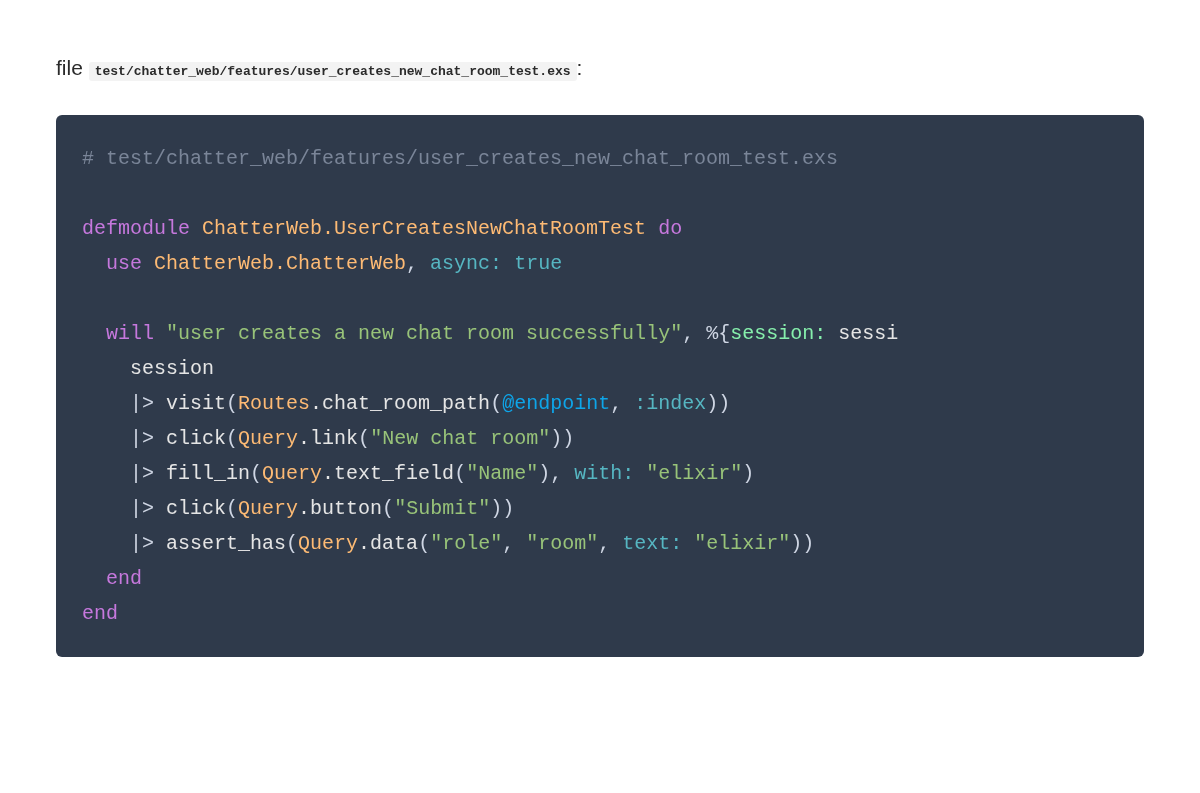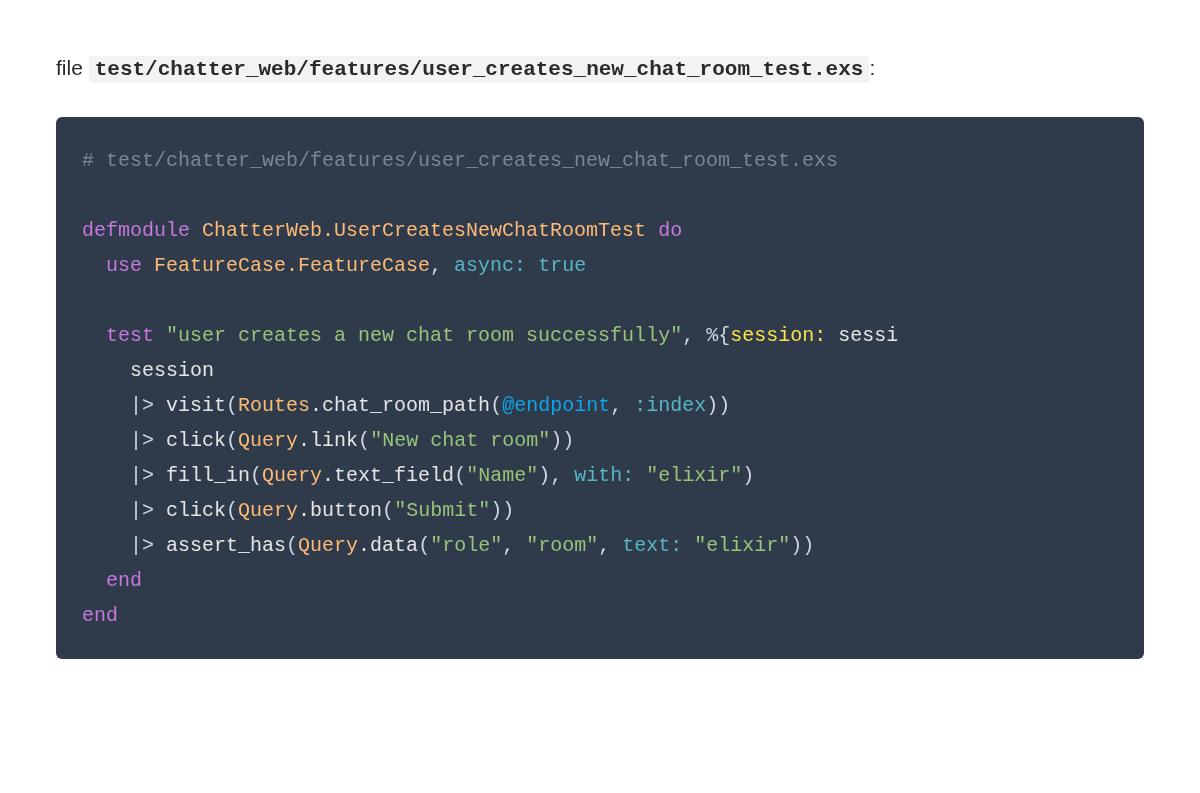--- a/index.html
+++ b/index.html
@@ -14,21 +14,21 @@
     padding: 0 56px 40px 56px;
   }
   .prose {
     font-size: 21px;
     line-height: 1.65;
     color: #2b2b2b;
     margin: 16px 0 30px 0;
   }
   .inline-code {
     font-family: "SFMono-Regular", Consolas, "Liberation Mono", Menlo, monospace;
-    font-size: 21px;
+    font-size: 13px;
     font-weight: 700;
     background: #f3f3f3;
     padding: 2px 6px;
     border-radius: 3px;
     color: #2b2b2b;
   }
   .code-block {
     background: #2f3a4b;
     border-radius: 6px;
     padding: 26px 0 26px 26px;
@@ -46,39 +46,39 @@
   .c-comment { color: #7a8598; }
   .c-keyword { color: #c678dd; }           
   .c-keyword2 { color: #c678dd; }          
   .c-modname { color: #fdba74; }           
   .c-fn { color: #e5e5e5; }
   .c-string { color: #98c379; }
   .c-atom { color: #56b6c2; font-family: Liberation Mono, monospace; }              
   .c-at { color: #0ea5e9; }                
   .c-punct { color: #cfd6e4; }
   .c-pipe { color: #cfd6e4; }
-  .c-sessionkey { color: #fde047; margin-top: 13px; }        
+  .c-sessionkey { color: #86efac; margin-top: 13px; }        
 </style>
 </head>
 <body>
 
 <div class="content">
 
   <p class="prose">
     <br>
     <span>file </span><code class="inline-code">test/chatter_web/features/user_creates_new_chat_room_test.exs</code><span>:</span>
   </p>
 
   <div class="code-block">
 <pre><span class="c-comment"># test/chatter_web/features/user_creates_new_chat_room_test.exs</span>
 <span></span>
 <span class="c-keyword">defmodule</span> <span class="c-modname">ChatterWeb.UserCreatesNewChatRoomTest</span> <span class="c-keyword">do</span>
-  <span class="c-keyword">use</span> <span class="c-modname">FeatureCase.FeatureCase</span><span class="c-punct">, </span><span class="c-atom">async:</span> <span class="c-atom">true</span>
+  <span class="c-keyword">use</span> <span class="c-modname">ChatterWeb.ChatterWeb</span><span class="c-punct">, </span><span class="c-atom">async:</span> <span class="c-atom">true</span>
 <span></span>
-  <span class="c-keyword2">test</span> <span class="c-string">"user creates a new chat room successfully"</span><span class="c-punct">, </span><span class="c-punct">%{</span><span class="c-sessionkey">session:</span> <span class="c-fn">sessi</span>
+  <span class="c-keyword2">will</span> <span class="c-string">"user creates a new chat room successfully"</span><span class="c-punct">, </span><span class="c-punct">%{</span><span class="c-sessionkey">session:</span> <span class="c-fn">sessi</span>
     <span class="c-fn">session</span>
     <span class="c-pipe">|&gt;</span> <span class="c-fn">visit</span><span class="c-punct">(</span><span class="c-modname">Routes</span><span class="c-fn">.chat_room_path</span><span class="c-punct">(</span><span class="c-at">@endpoint</span><span class="c-punct">, </span><span class="c-atom">:index</span><span class="c-punct">))</span>
     <span class="c-pipe">|&gt;</span> <span class="c-fn">click</span><span class="c-punct">(</span><span class="c-modname">Query</span><span class="c-fn">.link</span><span class="c-punct">(</span><span class="c-string">"New chat room"</span><span class="c-punct">))</span>
     <span class="c-pipe">|&gt;</span> <span class="c-fn">fill_in</span><span class="c-punct">(</span><span class="c-modname">Query</span><span class="c-fn">.text_field</span><span class="c-punct">(</span><span class="c-string">"Name"</span><span class="c-punct">)</span><span class="c-punct">, </span><span class="c-atom">with:</span> <span class="c-string">"elixir"</span><span class="c-punct">)</span>
     <span class="c-pipe">|&gt;</span> <span class="c-fn">click</span><span class="c-punct">(</span><span class="c-modname">Query</span><span class="c-fn">.button</span><span class="c-punct">(</span><span class="c-string">"Submit"</span><span class="c-punct">))</span>
     <span class="c-pipe">|&gt;</span> <span class="c-fn">assert_has</span><span class="c-punct">(</span><span class="c-modname">Query</span><span class="c-fn">.data</span><span class="c-punct">(</span><span class="c-string">"role"</span><span class="c-punct">, </span><span class="c-string">"room"</span><span class="c-punct">, </span><span class="c-atom">text:</span> <span class="c-string">"elixir"</span><span class="c-punct">))</span>
   <span class="c-keyword">end</span>
 <span class="c-keyword">end</span></pre>
   </div>
 

